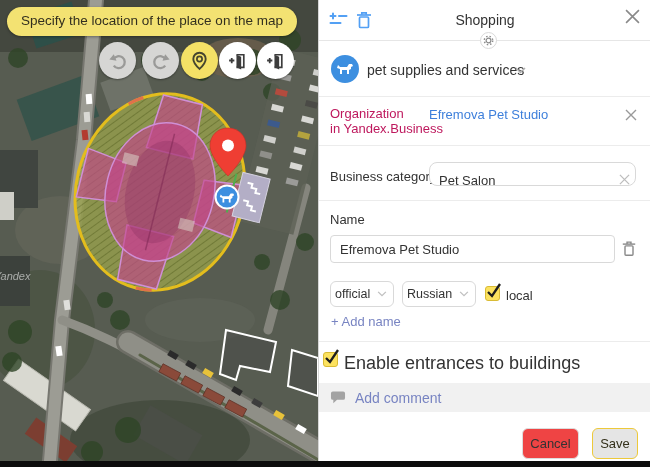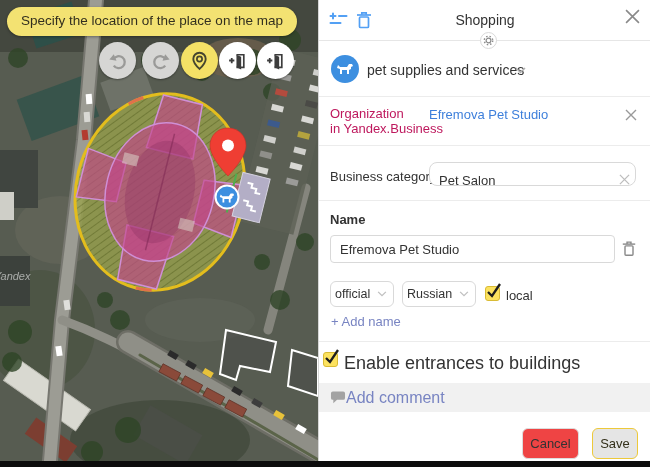--- a/index.html
+++ b/index.html
@@ -41,21 +41,21 @@
   .org-link   { position:absolute; left:110px; top:107px; font-size:13px; color:#3d7fdb; cursor:pointer; }
   .org-close  { position:absolute; right:13px; top:107px; cursor:pointer; }
   .div-1 { position:absolute; left:0; top:145px; width:332px; border-top:1px solid #ececec; }
 
   .bc-label { position:absolute; left:11px; top:169px; font-size:13px; color:#333; }
   .bc-input { position:absolute; left:110px; top:162px; width:207px; height:24px; border:1px solid #d9d9d9; border-radius:8px;
               font-family:"Liberation Sans",sans-serif; font-size:13px; color:#333; padding:12px 24px 0 9px; outline:none; }
   .bc-clear { position:absolute; right:20px; top:171px; cursor:pointer; }
   .div-2 { position:absolute; left:0; top:200px; width:332px; border-top:1px solid #ececec; }
 
-  .nm-label { position:absolute; left:11px; top:212px; font-size:13px; color:#333;font-weight:bold; }
+  .nm-label { position:absolute; left:11px; top:212px; font-size:13px; color:#333; }
   .nm-input { position:absolute; left:11px; top:235px; width:285px; height:28px; border:1px solid #d9d9d9; border-radius:4px;
               font-family:"Liberation Sans",sans-serif; font-size:13px; color:#333; padding:0 9px; outline:none; }
   .nm-trash { position:absolute; right:13px; top:240px; cursor:pointer; }
 
   .sel { position:absolute; top:281px; height:26px; border:1px solid #d9d9d9; border-radius:6px; background:#fff;
          font-size:12.5px; color:#333; display:flex; align-items:center; padding:0 4px; cursor:pointer; }
   .sel svg { margin-left:7px; }
   .sel-type { left:11px;  width:64px; }
   .sel-lang { left:83px;  width:74px; }
 
@@ -66,21 +66,21 @@
   .local-lb  { position:absolute; left:187px; top:288px; font-size:13px; color:#333; }
 
   .add-name { position:absolute; left:12px; top:314px; font-size:13px; color:#7884c2; cursor:pointer; }
   .div-3 { position:absolute; left:0; top:341px; width:332px; border-top:1px solid #ececec; }
 
   .ent-chk { position:absolute; left:4px; top:352px; }
   .ent-lb  { position:absolute; left:25px; top:353px; font-size:18px; color:#333; }
 
   .cmt-band { position:absolute; left:0; top:383px; width:332px; height:29px; background:#f1f1f1; display:flex; align-items:center; }
   .cmt-ico { margin-left:11px; }
-  .cmt-link { font-size:16px; color:#7884c2; cursor:pointer; }
+  .cmt-link { margin-left:9px; font-size:14px; color:#7884c2; cursor:pointer; }
 
   .footer { position:absolute; left:0; top:412px; width:332px; height:49px; background:#fff; }
   .btn { position:absolute; top:16px; height:31px; border-radius:6px; font-family:"Liberation Sans",sans-serif;
          font-size:13px; display:flex; align-items:center; justify-content:center; cursor:pointer; }
   .btn-cancel { left:203px; width:57px; background:#ef4444; border:1px solid #ddd; color:#333; }
   .btn-save   { left:273px; width:46px; background:#e5e5e5; border:1px solid #edc93a; color:#33301a; }
 
   .bottom-bar { position:absolute; left:0; top:461px; width:650px; height:6px; background:#0c0c0c; }
 </style>
 </head>

